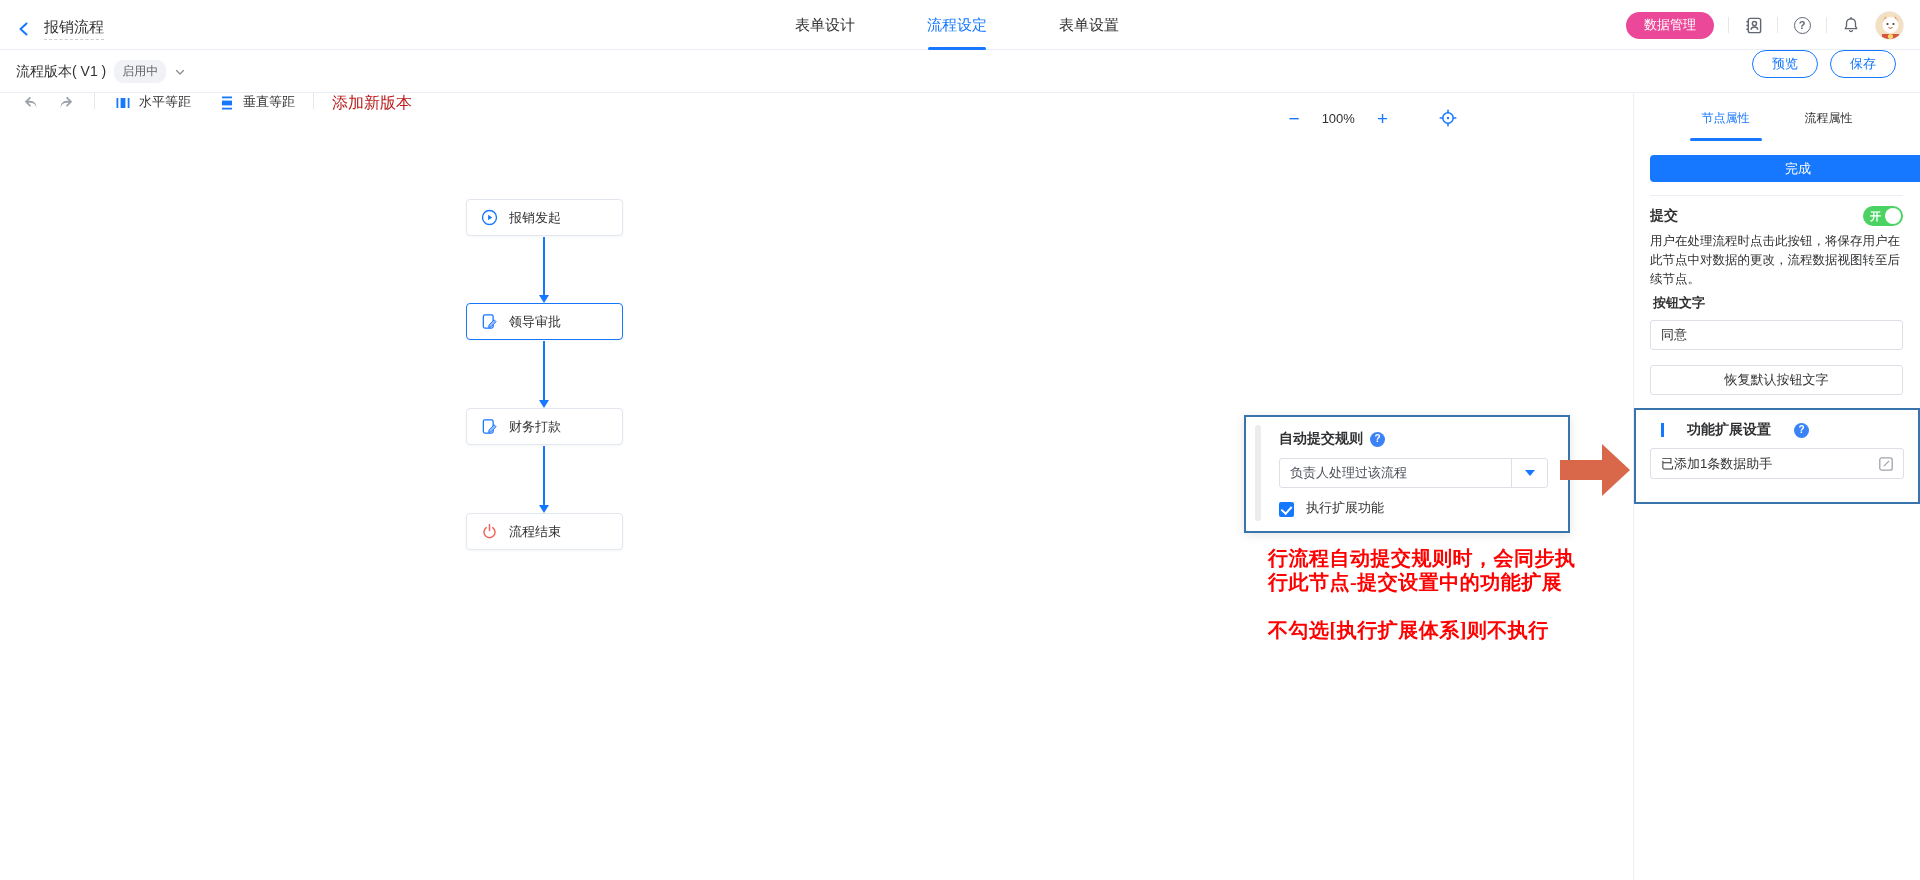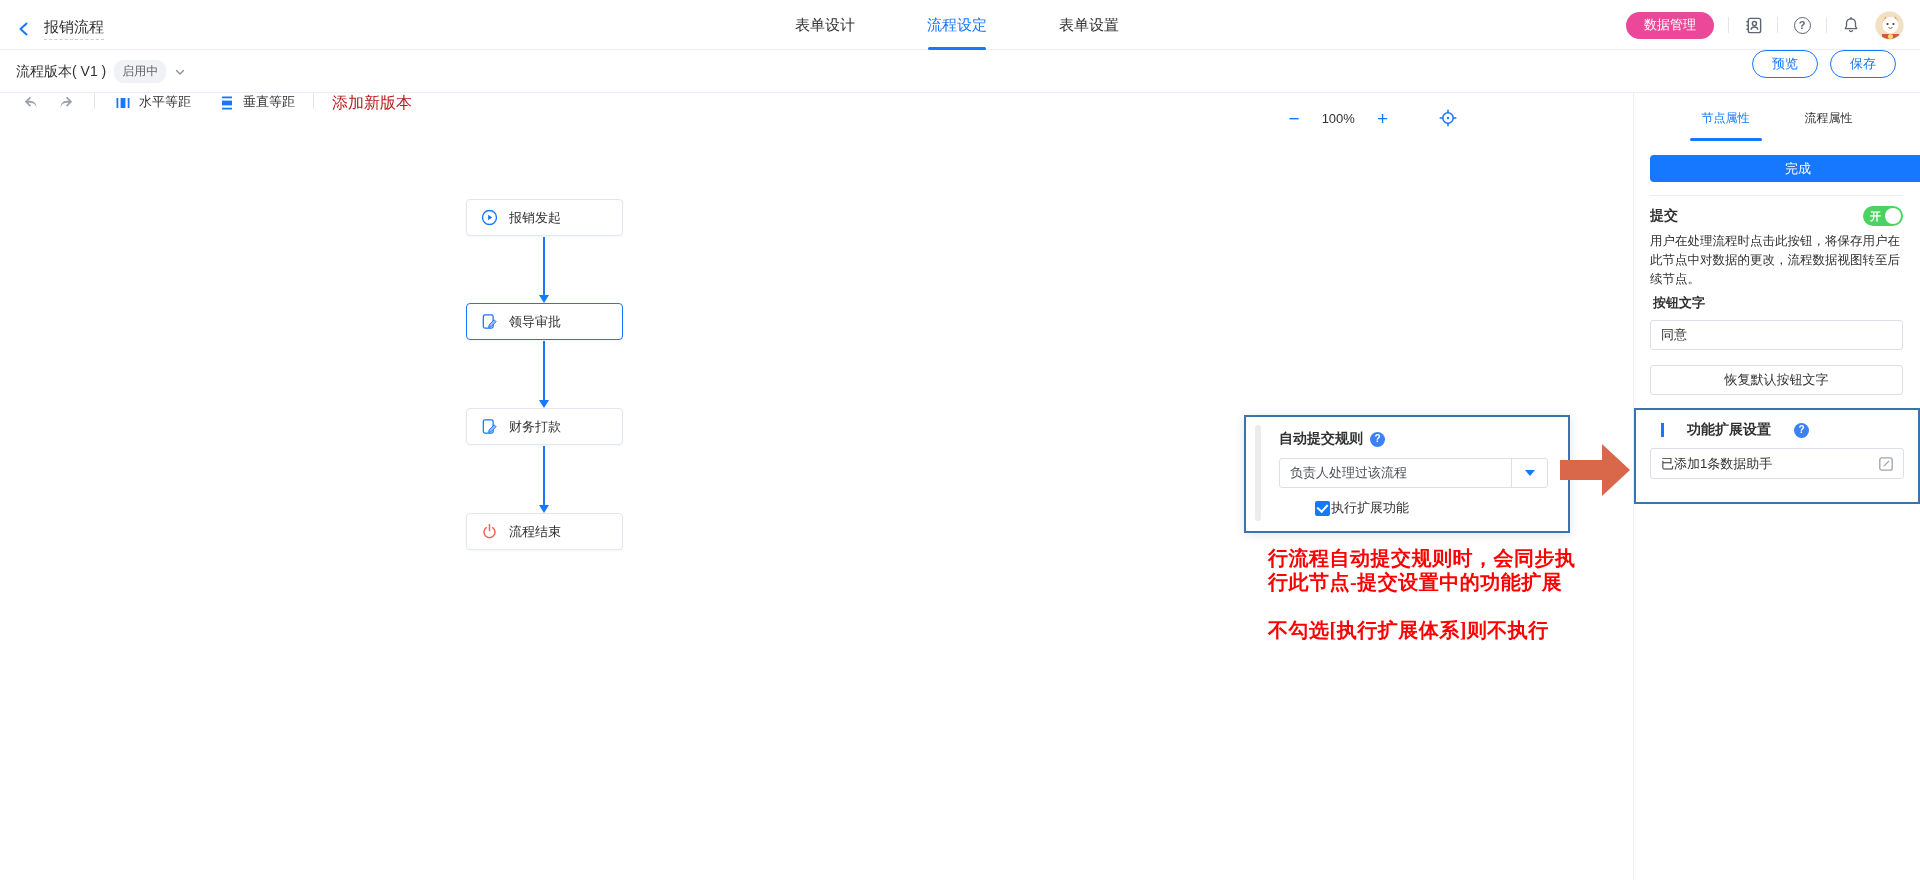--- a/index.html
+++ b/index.html
@@ -55,21 +55,21 @@
   .popup { position:absolute; left:1244px; top:415px; width:326px; height:118px; background:#fff; border:2px solid #3a74ad; box-shadow:0 2px 10px rgba(0,0,0,.10); }
   .popup .scroll-strip { position:absolute; left:9px; top:8px; width:6px; height:96px; background:#ececec; border-radius:3px; }
   .popup-title-row { position:absolute; left:33px; top:13px; display:flex; align-items:center; gap:7px; }
   .popup-title { font-size:14px; font-weight:bold; color:#303133; }
   .qbadge { width:15px; height:15px; border-radius:50%; background:#3b82f6; position:relative; display:inline-block; cursor:pointer; }
   .qbadge::after { content:"?"; position:absolute; left:50%; top:50%; transform:translate(-50%,-52%); color:#fff; font-size:10px; font-weight:bold; }
   .popup-select { position:absolute; left:33px; top:41px; width:269px; height:30px; border:1px solid #dcdfe6; border-radius:3px; display:flex; align-items:center; cursor:pointer; background:#fff; }
   .popup-select .sel-txt { flex:1; padding-left:10px; font-size:13px; color:#4a4f58; }
   .popup-select .sel-caret-box { width:36px; height:100%; border-left:1px solid #dcdfe6; display:flex; align-items:center; justify-content:center; }
   .caret-down { width:0; height:0; border-left:5px solid transparent; border-right:5px solid transparent; border-top:6px solid #1677ff; }
-  .popup-check-row { position:absolute; left:33px; top:82px; display:flex; align-items:center; gap:1px; cursor:pointer;margin-left:36px; }
+  .popup-check-row { position:absolute; left:33px; top:82px; display:flex; align-items:flex-end; gap:12px; cursor:pointer; }
   .checkbox { width:15px; height:15px; background:#1677ff; border-radius:2px; position:relative; }
   .checkbox::after { content:""; position:absolute; left:4px; top:1.5px; width:5px; height:8px; border:solid #fff; border-width:0 2px 2px 0; transform:rotate(42deg); }
   .check-lbl { font-size:13px; color:#303133; }
 
   
   .big-arrow { position:absolute; left:1560px; top:444px; width:70px; height:52px; }
   .big-arrow .sh { position:absolute; left:0; top:16px; width:42px; height:20px; background:#d9684a; }
   .big-arrow .hd { position:absolute; left:42px; top:0; width:0; height:0; border-top:26px solid transparent; border-bottom:26px solid transparent; border-left:28px solid #d9684a; }
 
   

